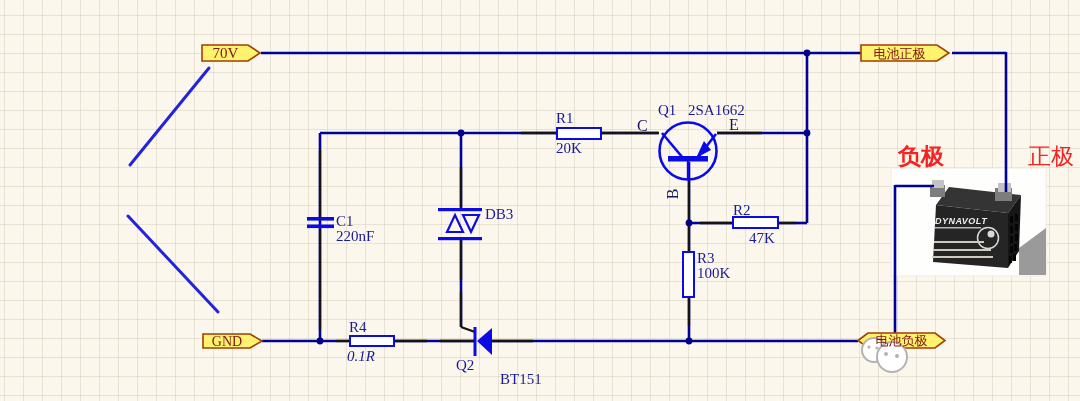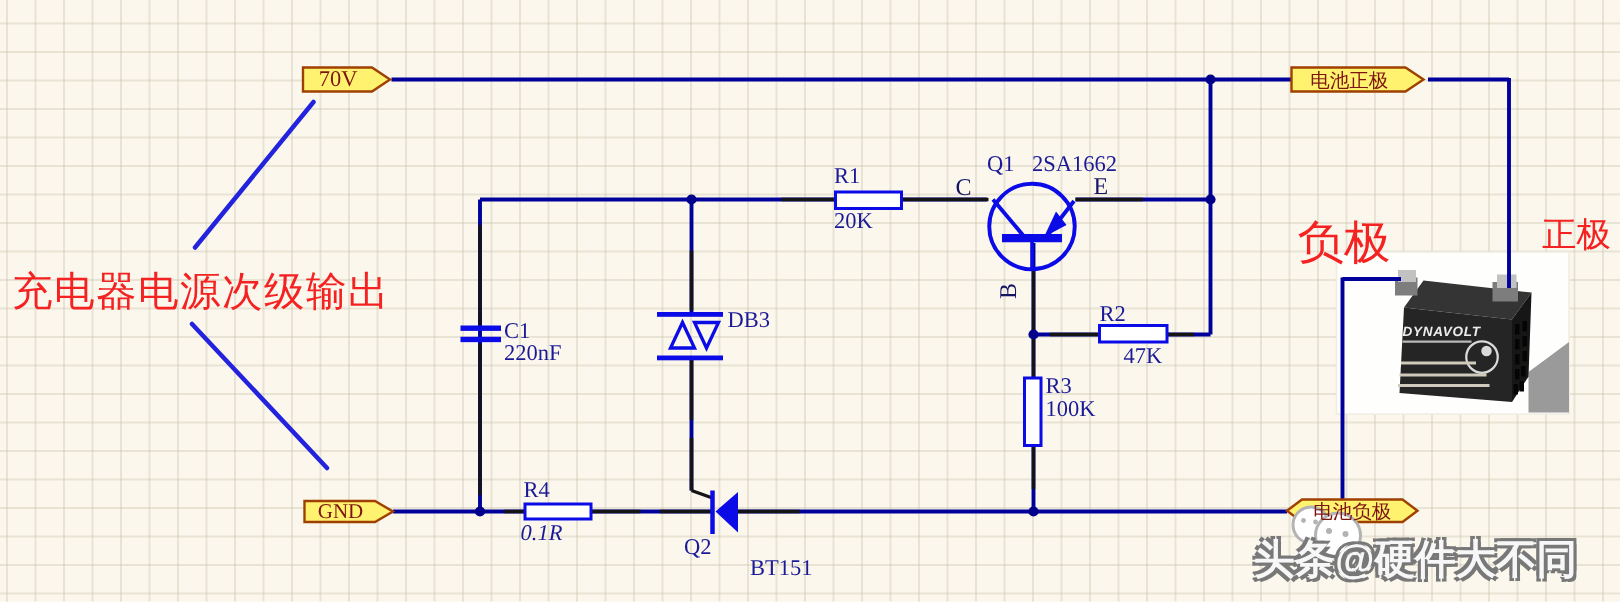--- a/index.html
+++ b/index.html
@@ -196,19 +196,17 @@
   <div class="lbl" style="left:485px;top:207px;">DB3</div>
   <div class="lbl" style="left:658px;top:103px;">Q1</div>
   <div class="lbl" style="left:688px;top:103px;">2SA1662</div>
   <div class="lbl" style="left:456px;top:358px;">Q2</div>
   <div class="lbl" style="left:456px;top:372px;margin-left:44px;">BT151</div>
 
   <div class="pinlbl" style="left:637px;top:118px;">C</div>
   <div class="pinlbl" style="left:729px;top:117px;">E</div>
   <div class="pinlbl rot90" style="left:668px;top:186px;">B</div>
 
-  <div class="red" style="left:8px;top:176px;font-size:27px;letter-spacing:1px;">充电器电源次级输出</div>
-  <div class="red" style="left:865px;top:141px;font-size:31px;">负极</div>
+  <div class="red" style="left:898px;top:141px;font-size:23px;font-weight:bold;">负极</div>
   <div class="red" style="left:1028px;top:141px;font-size:23px;">正极</div>
 
-  <div class="wm wm2" style="left:836px;top:355px;">头条@硬件大不同</div>
 
 </div>
 
 </body></html>

